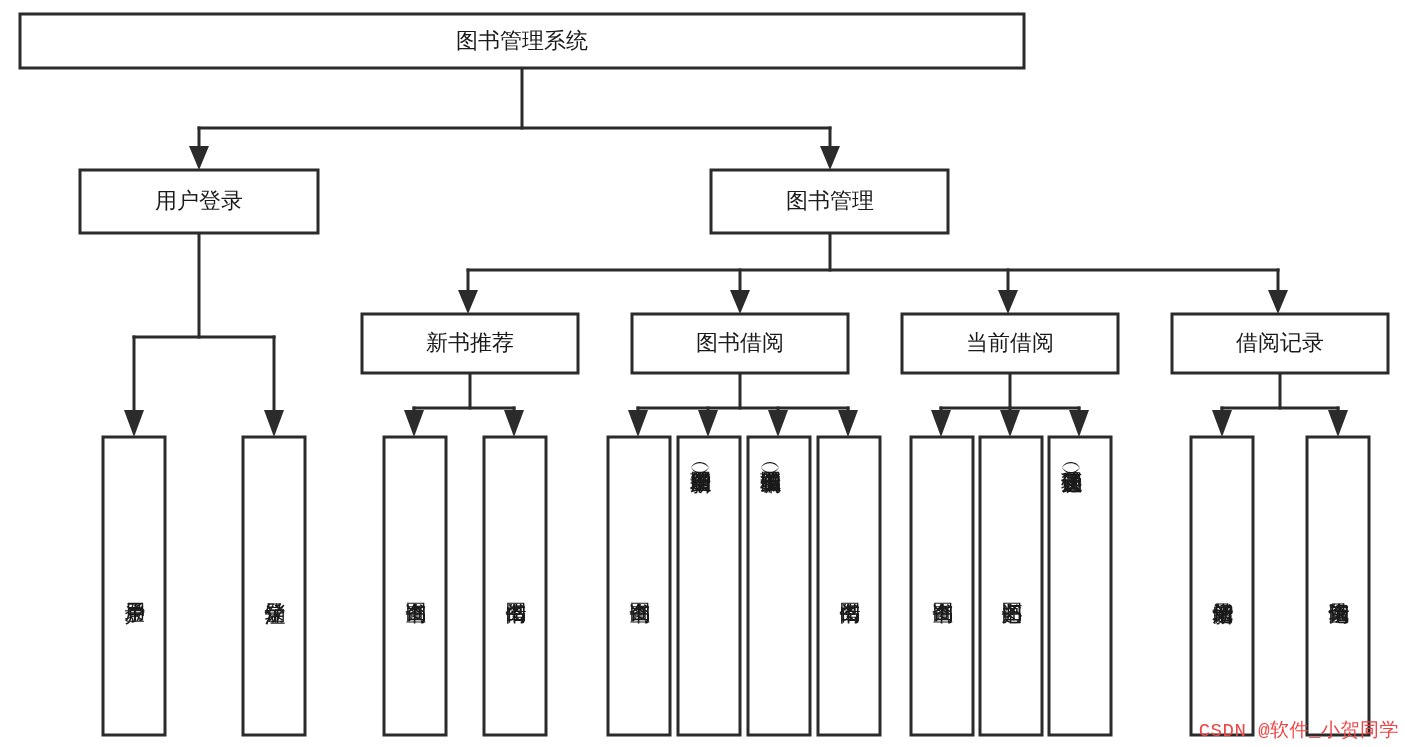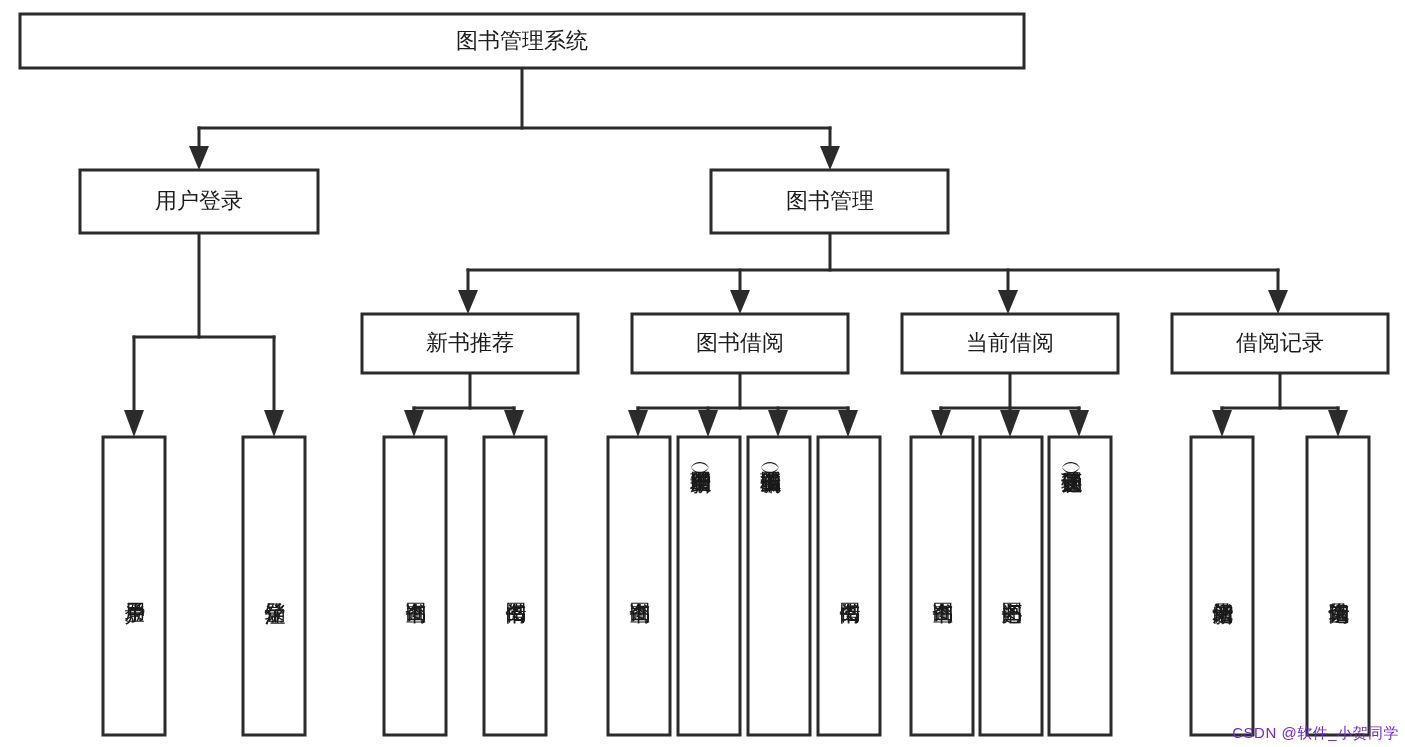--- a/index.html
+++ b/index.html
@@ -57,23 +57,23 @@
     font-size: 21px;
     text-anchor: middle;
     dominant-baseline: middle;
     writing-mode: vertical-rl;
     glyph-orientation-vertical: 0;
   }
   .watermark {
     position: absolute;
     right: 6px;
     bottom: 4px;
-    color: #6d28d9;
-    font-size: 15px;
-    font-family: Liberation Sans, sans-serif;
+    color: #ef4444;
+    font-size: 19px;
+    font-family: Liberation Mono, monospace;
     letter-spacing: 0.5px;
     white-space: nowrap;
     user-select: none;
   }
 </style>
 </head>
 <body>
 
 <div id="diagram-root">
 

